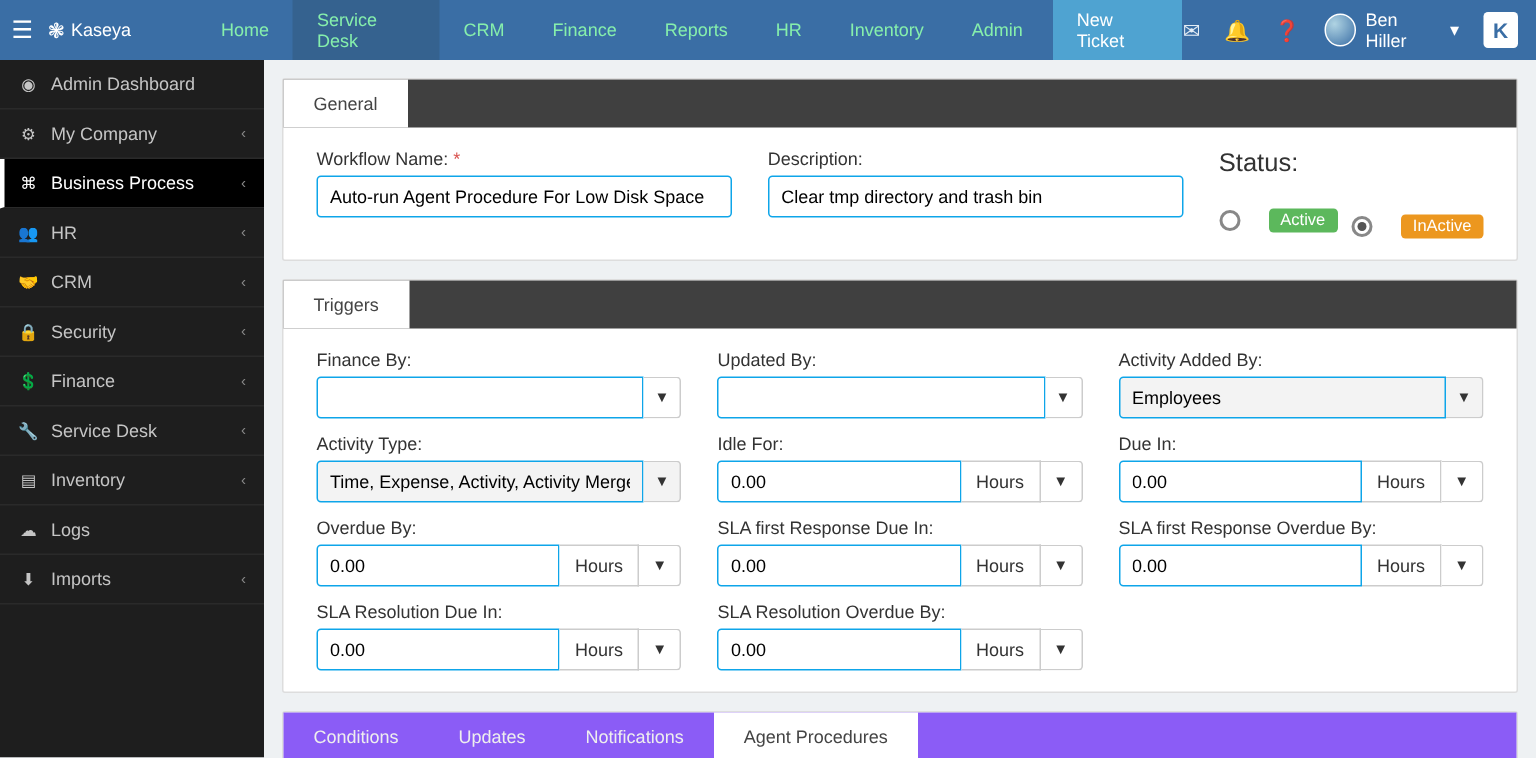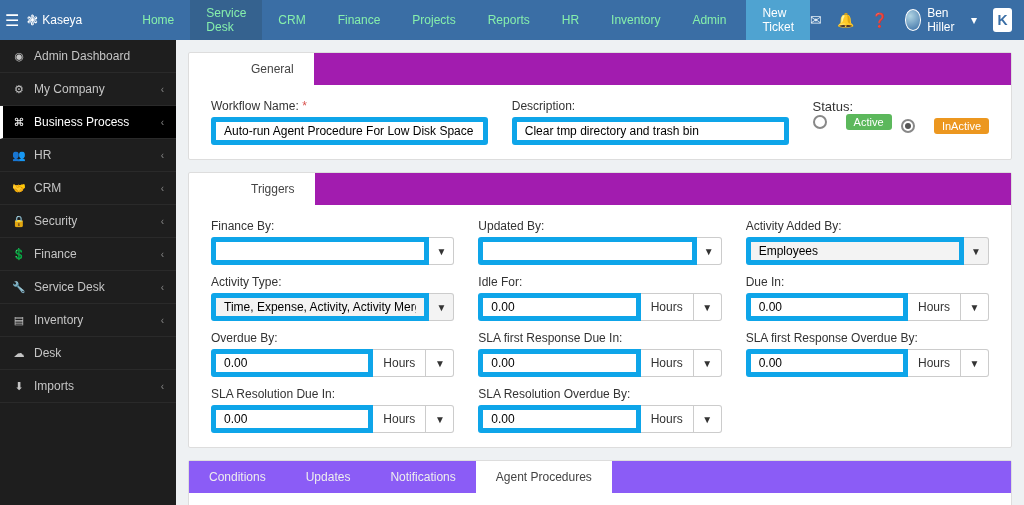--- a/index.html
+++ b/index.html
@@ -21,41 +21,41 @@
 .layout { display: flex; height: calc(505px - 40px); }
 .sidebar { width: 176px; background: #1e1e1e; color: #c5c5c5; overflow-y: auto; flex-shrink: 0; }
 .sidebar-item { display: flex; align-items: center; padding: 9px 12px; font-size: 12px; cursor: pointer; justify-content: space-between; border-bottom: 1px solid #2a2a2a; }
 .sidebar-item.active { background: #000; color: #fff; border-left: 3px solid #fff; padding-left: 9px; }
 .sidebar-item .left { display: flex; align-items: center; gap: 8px; }
 .sidebar-item .ic { width: 14px; text-align: center; font-size: 11px; }
 .sidebar-item .chev { font-size: 10px; color: #888; }
 .main { flex: 1; overflow-y: auto; padding: 0; }
 .section { background: #fff; margin: 0 12px 12px 12px; border: 1px solid #ddd; border-radius: 2px; }
 .section:first-child { margin-top: 12px; }
-.section-tabs { background: #a21caf; display: flex; height: 32px; margin-left: 42px; }
+.section-tabs { background: #404040; display: flex; height: 32px; }
 .section-tab { padding: 0 20px; color: #fff; display: flex; align-items: center; font-size: 12px; cursor: pointer; }
 .section-tab.active { background: #fff; color: #444; }
 .section-body { padding: 14px 22px; }
 .row { display: flex; gap: 24px; }
 .col { flex: 1; }
 .col.status-col { flex: 0 0 auto; }
 .field-label { color: #333; font-size: 12px; margin-bottom: 4px; display: block; }
 .req { color: #d9534f; }
-.input { width: 100%; height: 28px; border: 5px solid #0ea5e9; border-radius: 3px; padding: 0 8px; font-size: 12px; background: #fff; }
+.input { width: 100%; height: 28px; border: 1px solid #0ea5e9; border-radius: 3px; padding: 0 8px; font-size: 12px; background: #fff; }
 .select { display: flex; }
 .select .input { border-top-right-radius: 0; border-bottom-right-radius: 0; }
 .select .caret { width: 28px; height: 28px; border: 1px solid #ccc; border-left: none; border-top-right-radius: 3px; border-bottom-right-radius: 3px; display: flex; align-items: center; justify-content: center; font-size: 10px; background: #fff; cursor: pointer; }
 .select.filled .input { background: #f3f3f3; }
 .select.filled .caret { background: #f3f3f3; }
 .input-group { display: flex; }
 .input-group .input { flex: 1; border-top-right-radius: 0; border-bottom-right-radius: 0; }
 .input-group .unit { height: 28px; border: 1px solid #ccc; border-left: none; padding: 10px 10px; display: flex; align-items: center; font-size: 12px; background: #fff; }
 .input-group .caret { width: 28px; height: 28px; border: 1px solid #ccc; border-left: none; border-top-right-radius: 3px; border-bottom-right-radius: 3px; display: flex; align-items: center; justify-content: center; font-size: 10px; background: #fff; cursor: pointer; }
 .triggers-grid { display: grid; grid-template-columns: 1fr 1fr 1fr; gap: 10px 24px; }
-.status-label { font-size: 13px; color: #333; margin-bottom: 0; display: block; }
+.status-label { font-size: 17px; color: #333; margin-bottom: 20px; display: block; }
 .radio-pill { display: inline-flex; align-items: center; gap: 19px; }
 .radio-circle { width: 14px; height: 14px; border: 2px solid #888; border-radius: 50%; display: inline-flex; align-items: center; justify-content: center; cursor: pointer; }
 .radio-circle.checked::after { content: ""; width: 6px; height: 6px; background: #555; border-radius: 50%; }
 .pill { padding: 2px 8px; border-radius: 3px; font-size: 11px; color: #fff; font-weight: 500; }
 .pill.green { background: #5cb85c; }
 .pill.orange { background: #ec971f; }
 .sub-tabs { background: #8b5cf6; display: flex; height: 32px; }
 .sub-tab { padding: 0 20px; color: #eee; display: flex; align-items: center; font-size: 12px; cursor: pointer; }
 .sub-tab.active { background: #fff; color: #444; }
 .ap-body { padding: 14px 22px; }
@@ -67,21 +67,20 @@
   <div class="hamburger">☰</div>
   <div class="brand">
     <span class="brand-logo">❃</span>
     <span class="brand-text">Kaseya</span>
   </div>
   <nav class="topnav">
     <a>Home</a>
     <a class="active">Service Desk</a>
     <a>CRM</a>
     <a>Finance</a>
-    <a>Projects</a>
     <a>Reports</a>
     <a>HR</a>
     <a>Inventory</a>
     <a>Admin</a>
     <a class="newticket">New Ticket</a>
   </nav>
   <div class="topright">
     <span class="icon">✉</span>
     <span class="icon">🔔</span>
     <span class="icon">❓</span>
@@ -154,21 +153,21 @@
     <div class="sidebar-item">
       <span class="left">
           <span class="ic">▤</span>
           <span>Inventory</span>
         </span>
       <span class="chev">‹</span>
     </div>
     <div class="sidebar-item">
       <span class="left">
           <span class="ic">☁</span>
-          <span>Desk</span>
+          <span>Logs</span>
         </span>
     </div>
     <div class="sidebar-item">
       <span class="left">
           <span class="ic">⬇</span>
           <span>Imports</span>
         </span>
       <span class="chev">‹</span>
     </div>
   </aside>

